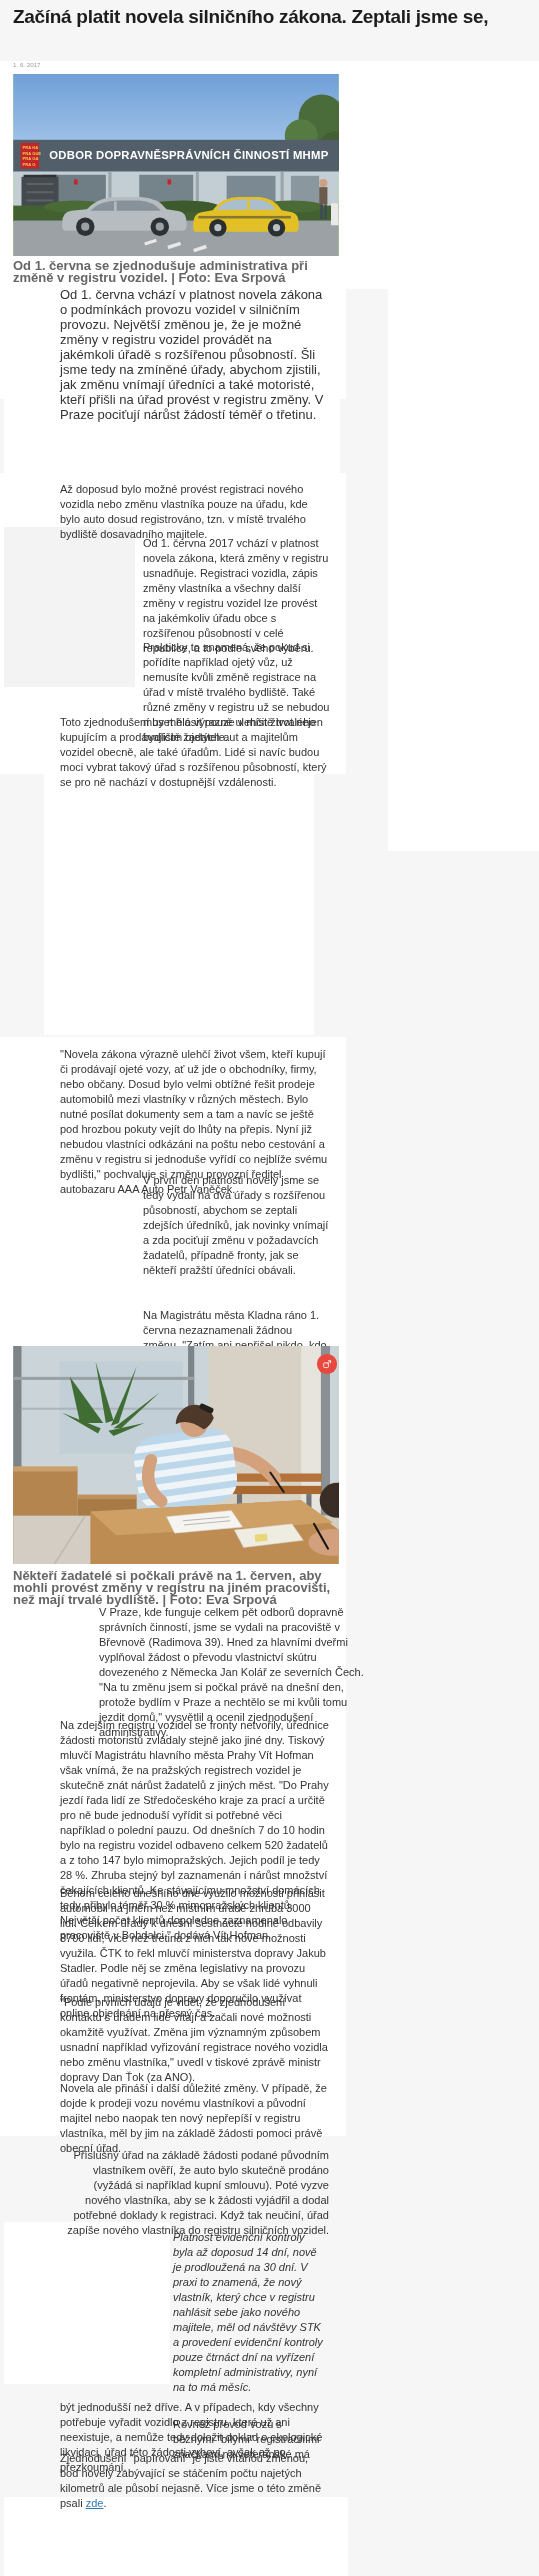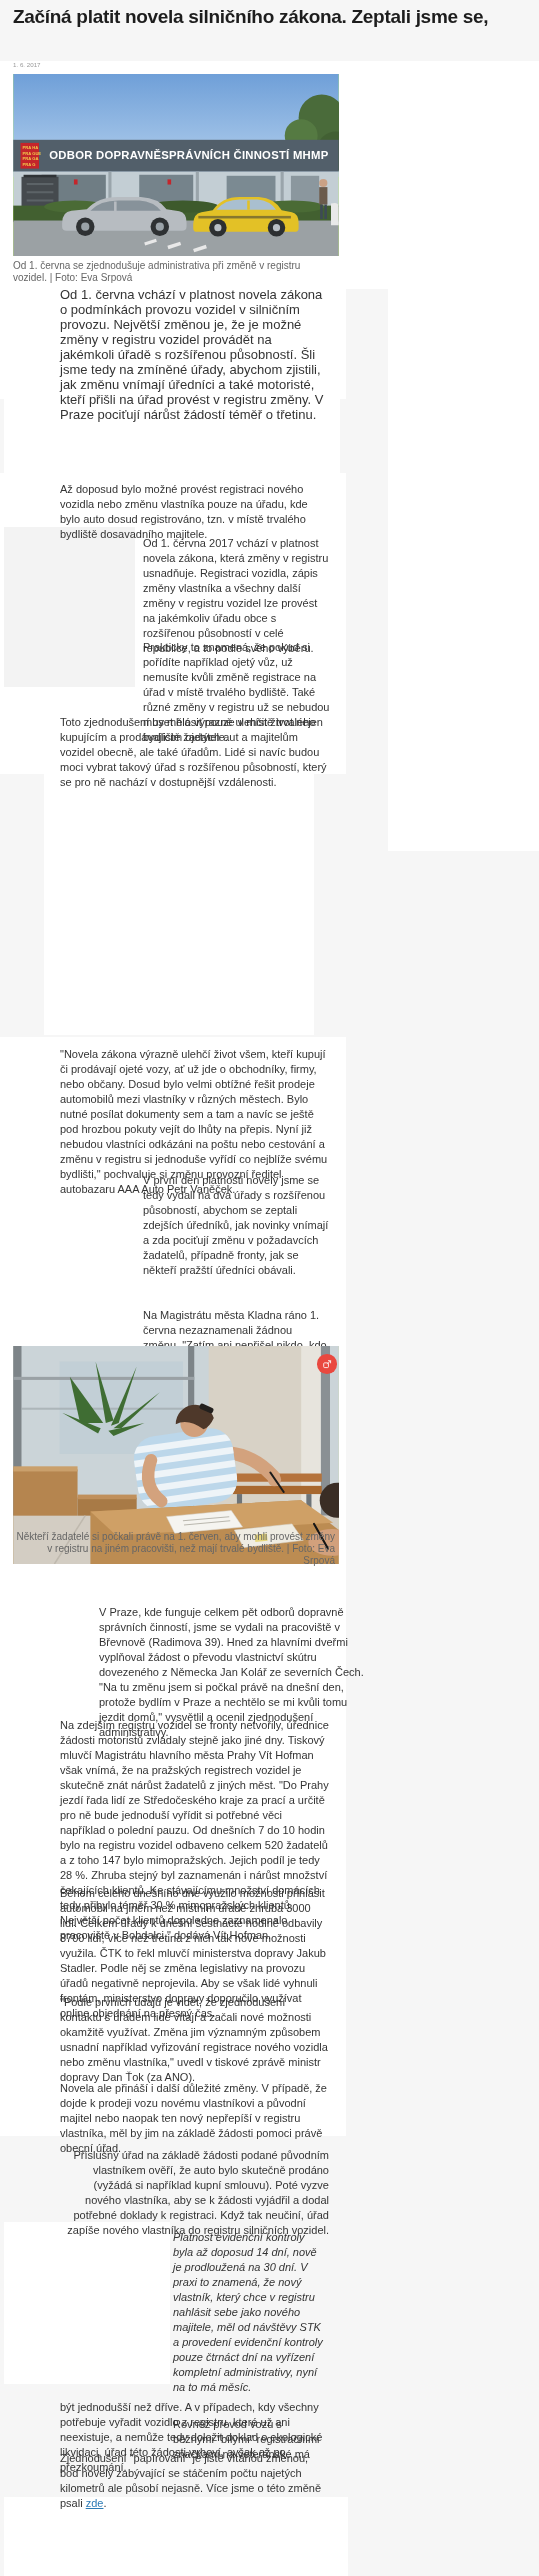--- a/index.html
+++ b/index.html
@@ -30,24 +30,24 @@
     font-size:19px;line-height:24px;font-weight:700;color:#1d1d1d;letter-spacing:-0.3px;
   }
   h1 span{display:block;white-space:nowrap;}
   #date{position:absolute;left:13px;top:61px;font-size:6.2px;color:#999;}
 
   .photo{position:absolute;left:13px;overflow:hidden;background:#bef264;}
   #photo1{top:74px;width:326px;height:182px;}
   #photo2{top:1346px;width:326px;height:218px;}
   .caption{
     position:absolute;left:13px;width:322px;
-    font-size:10px;line-height:12px;color:#666;
+    font-size:13px;line-height:12px;color:#666;font-weight:bold;
   }
   #caption1{top:260px;}
-  #caption2{top:1531px;text-align:right;}
+  #caption2{top:1570px;}
 
   .para{
     position:absolute;left:60px;width:269px;
     font-size:11px;line-height:15px;color:#343434;
   }
   .para.narrow{left:143px;width:187px;}
   .para.narrow2{left:173px;width:150px;}
   .lead{font-size:13px;width:269px;}
   #p-lead{top:287px;}
   #p2{top:482px;}

